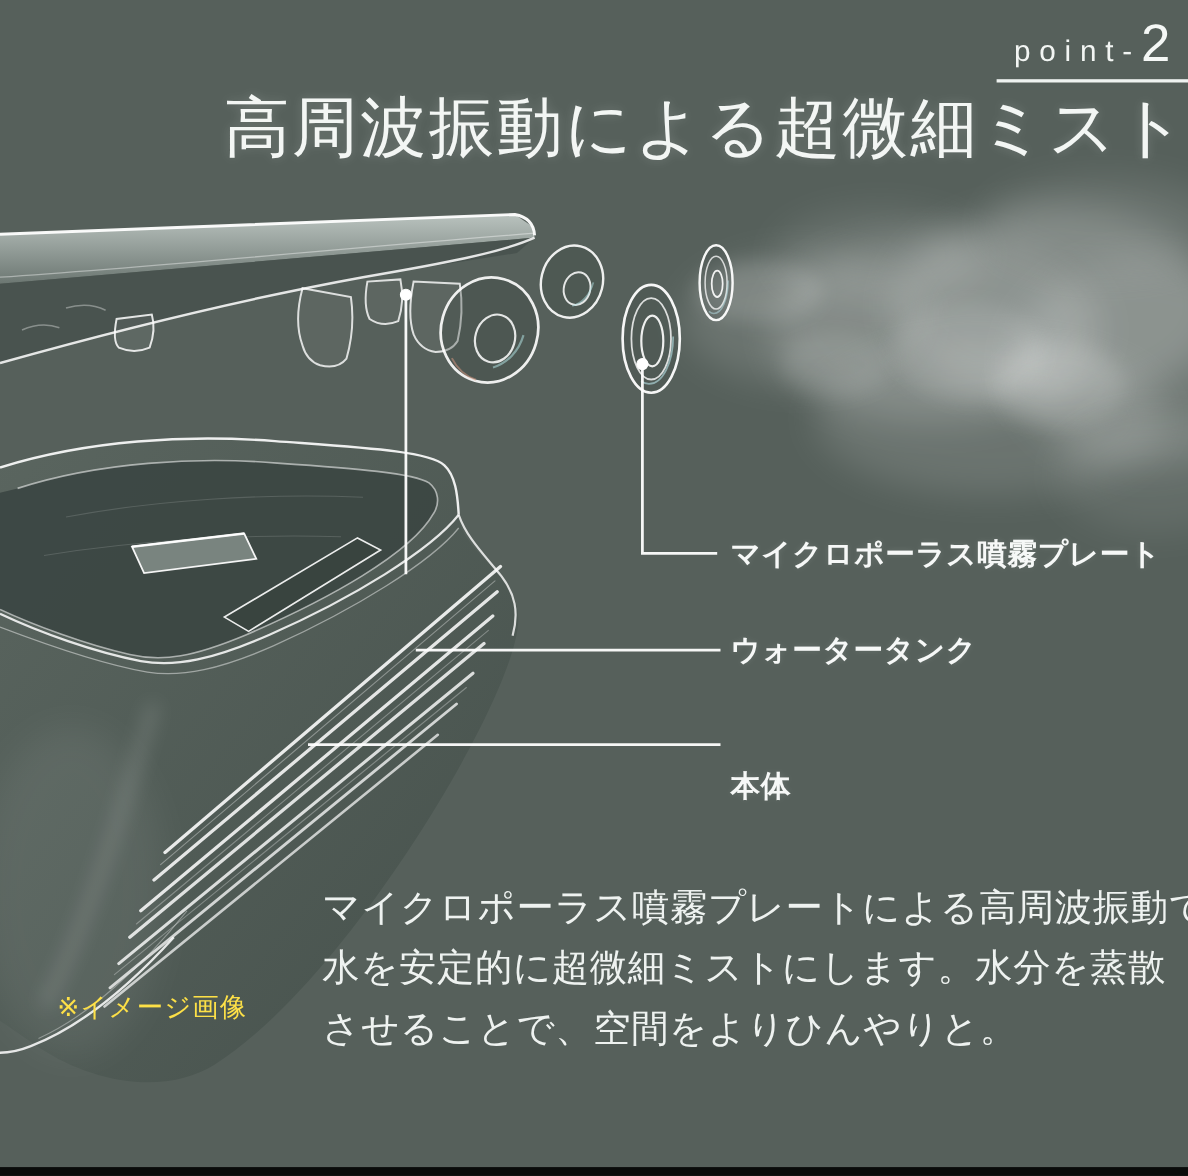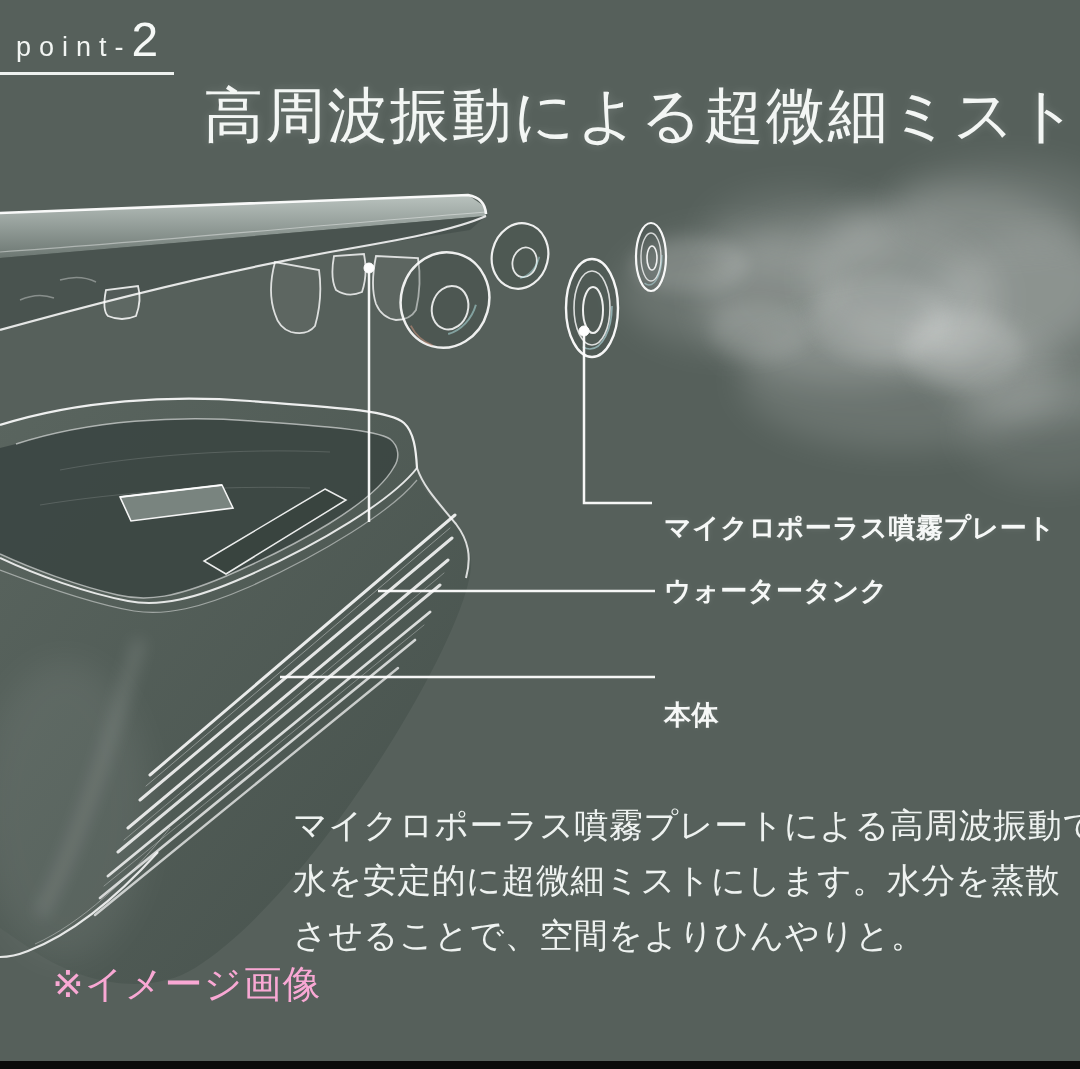--- a/index.html
+++ b/index.html
@@ -3,21 +3,21 @@
 <meta charset="utf-8">
 <style>
   html,body{margin:0;padding:0;background:#222;}
   .canvas{
     position:relative;width:1080px;height:1069px;overflow:hidden;
     background:#56605b;
     font-family:"Liberation Sans","DejaVu Sans",sans-serif;
   }
   svg.illu{position:absolute;left:0;top:0;}
   
-  .point-wrap{position:absolute;left:0;right:0;top:16px;text-align:left;}
+  .point-wrap{position:absolute;left:0;right:0;top:16px;text-align:right;}
   .point-inner{display:inline-block;border-bottom:3px solid #eef2f0;padding:0 16px 8px 16px;}
   .point-text{
     font-size:27px;letter-spacing:8px;color:#f2f5f3;vertical-align:baseline;
     font-family:"Liberation Sans","DejaVu Sans",sans-serif;
   }
   .point-number{
     font-size:48px;color:#f5f8f6;letter-spacing:0;vertical-align:baseline;line-height:1;
   }
   
   .title{
@@ -26,33 +26,33 @@
     font-size:60px;letter-spacing:2px;color:#f3f6f4;font-weight:500;
     text-shadow:0 0 10px rgba(255,255,255,.18);
     white-space:nowrap;
   }
   
   .callout{
     position:absolute;left:664px;height:32px;line-height:32px;
     font-size:27px;font-weight:700;color:#f6f8f7;letter-spacing:.5px;white-space:nowrap;
     text-shadow:0 0 6px rgba(255,255,255,.12);
   }
-  .callout.c1{top:488px;margin-top:24px;}
+  .callout.c1{top:488px;}
   .callout.c2{top:575px;}
   .callout.c3{top:699px;}
   
   .desc{
     position:absolute;left:293px;top:798px;
     font-size:34px;line-height:55px;letter-spacing:.5px;color:#eef2f0;
     white-space:nowrap;
   }
   
   .footnote{
-    position:absolute;left:52px;top:959px;
-    font-size:38px;color:#f9a8d4;letter-spacing:1px;white-space:nowrap;
+    position:absolute;left:52px;top:900px;
+    font-size:24px;color:#fde047;letter-spacing:1px;white-space:nowrap;
   }
   
   .bottom-bar{position:absolute;left:0;right:0;bottom:0;height:8px;background:#0a0c0b;}
 </style>
 </head>
 <body>
 
 <div class="canvas">
 
   <svg class="illu" width="1080" height="1069" viewBox="0 0 1080 1069">

